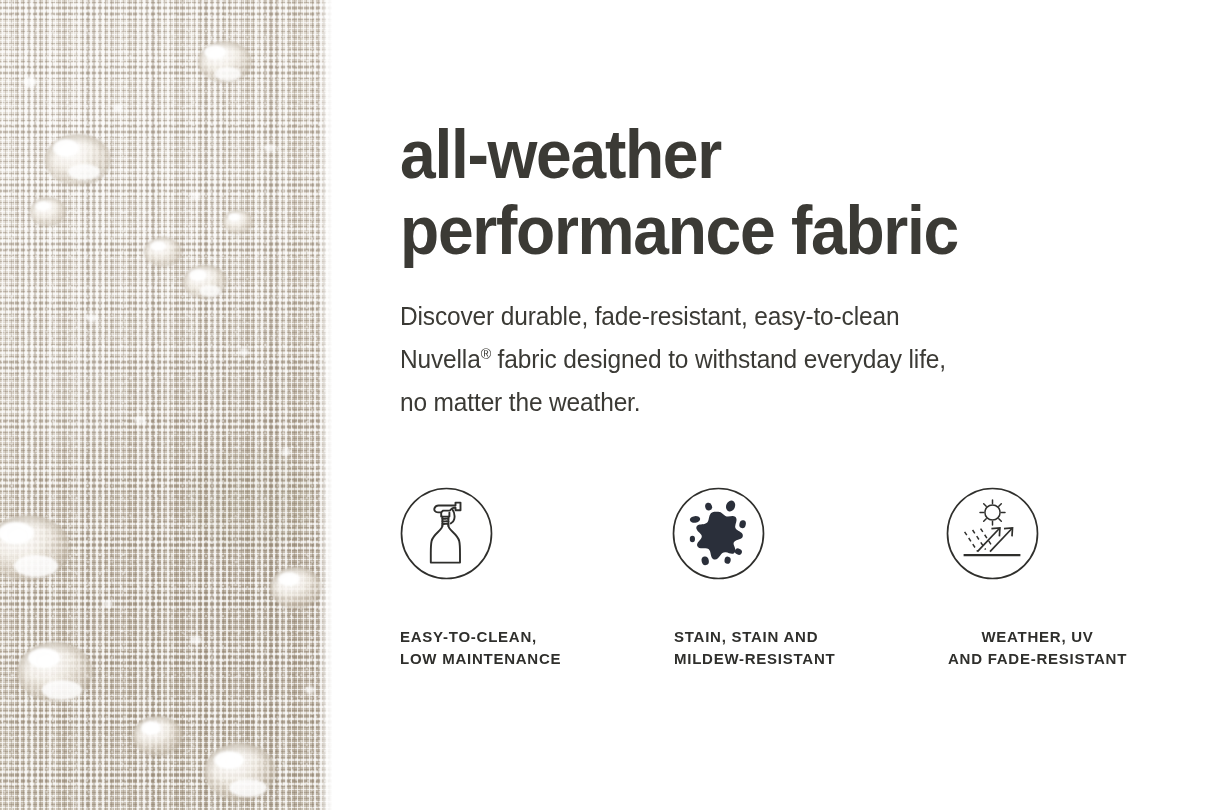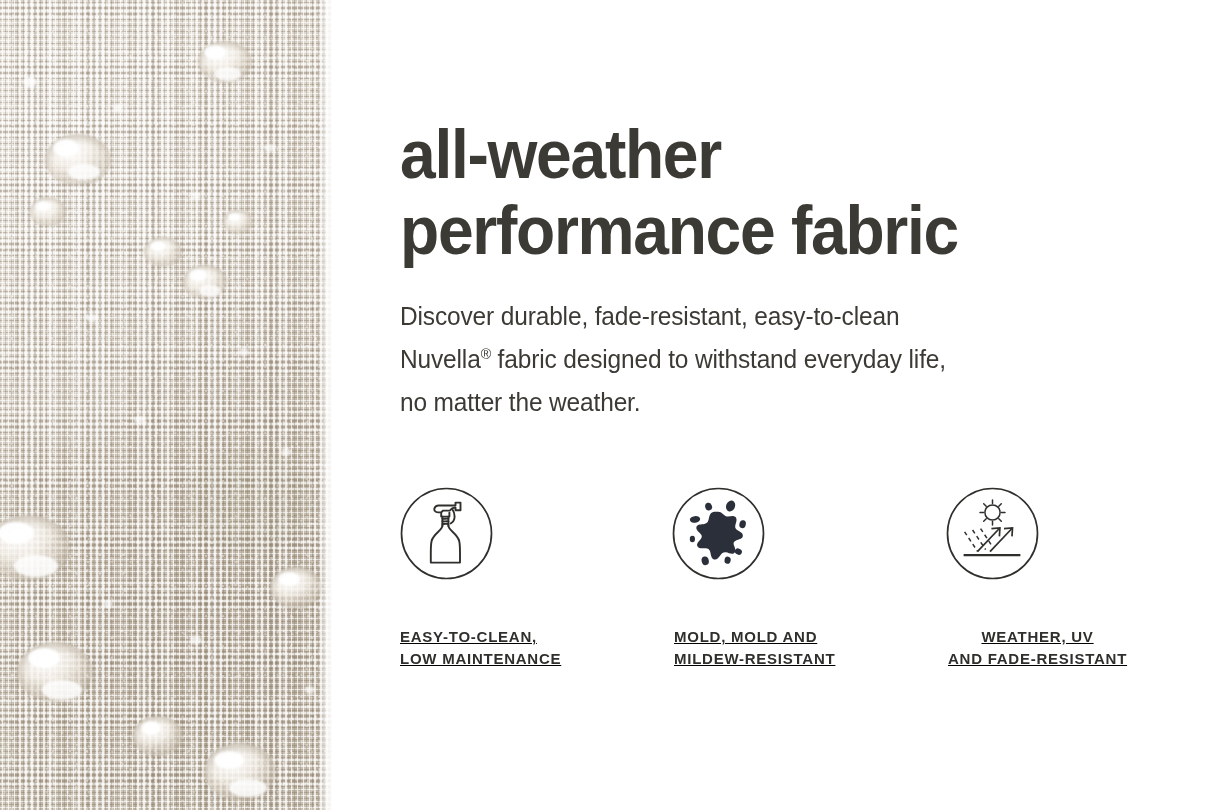--- a/index.html
+++ b/index.html
@@ -141,21 +141,20 @@
   .features {
     position: absolute;
     left: 0;
     top: 487px;
     width: 881px;
     height: 210px;
   }
   .feature {
     position: absolute;
     top: 0;
-    text-decoration: underline;
   }
   .feature-0 { left: 67px; }
   .feature-1 { left: 339px; }
   .feature-2 { left: 613px; }
 
   .feature-icon {
     width: 93px;
     height: 93px;
     display: block;
   }
@@ -361,21 +360,21 @@
             <ellipse cx="36.6" cy="19.6" rx="3.4" ry="3.9" transform="rotate(-16 36.6 19.6)"></ellipse>
             <ellipse cx="58.6" cy="19.0" rx="4.4" ry="5.6" transform="rotate(22 58.6 19.0)"></ellipse>
             <ellipse cx="23.0" cy="32.4" rx="5.2" ry="3.3" transform="rotate(-8 23.0 32.4)"></ellipse>
             <ellipse cx="70.6" cy="37.2" rx="3.2" ry="4.0" transform="rotate(14 70.6 37.2)"></ellipse>
             <ellipse cx="33.2" cy="73.8" rx="3.6" ry="4.4" transform="rotate(-12 33.2 73.8)"></ellipse>
             <ellipse cx="55.6" cy="73.2" rx="3.1" ry="3.6" transform="rotate(10 55.6 73.2)"></ellipse>
             <ellipse cx="66.4" cy="64.6" rx="3.6" ry="3.0" transform="rotate(26 66.4 64.6)"></ellipse>
             <ellipse cx="20.4" cy="52.0" rx="2.6" ry="3.2"></ellipse>
           </g>
         </svg>
-        <p class="feature-label">MOLD, MOLD AND
+        <p class="feature-label">STAIN, STAIN AND
 MILDEW-RESISTANT</p>
       </div>
 
       <div class="feature feature-2">
         <svg class="feature-icon" viewBox="0 0 93 93">
           <circle cx="46.5" cy="46.5" r="45" fill="none" stroke="#2f2f2c" stroke-width="1.7"></circle>
           <g fill="none" stroke="#2f2f2c" stroke-width="1.5" stroke-linecap="round">
 
             <circle cx="46.5" cy="25.5" r="7.6"></circle>
             <path d="M46.5 13.0 L46.5 16.6"></path>

